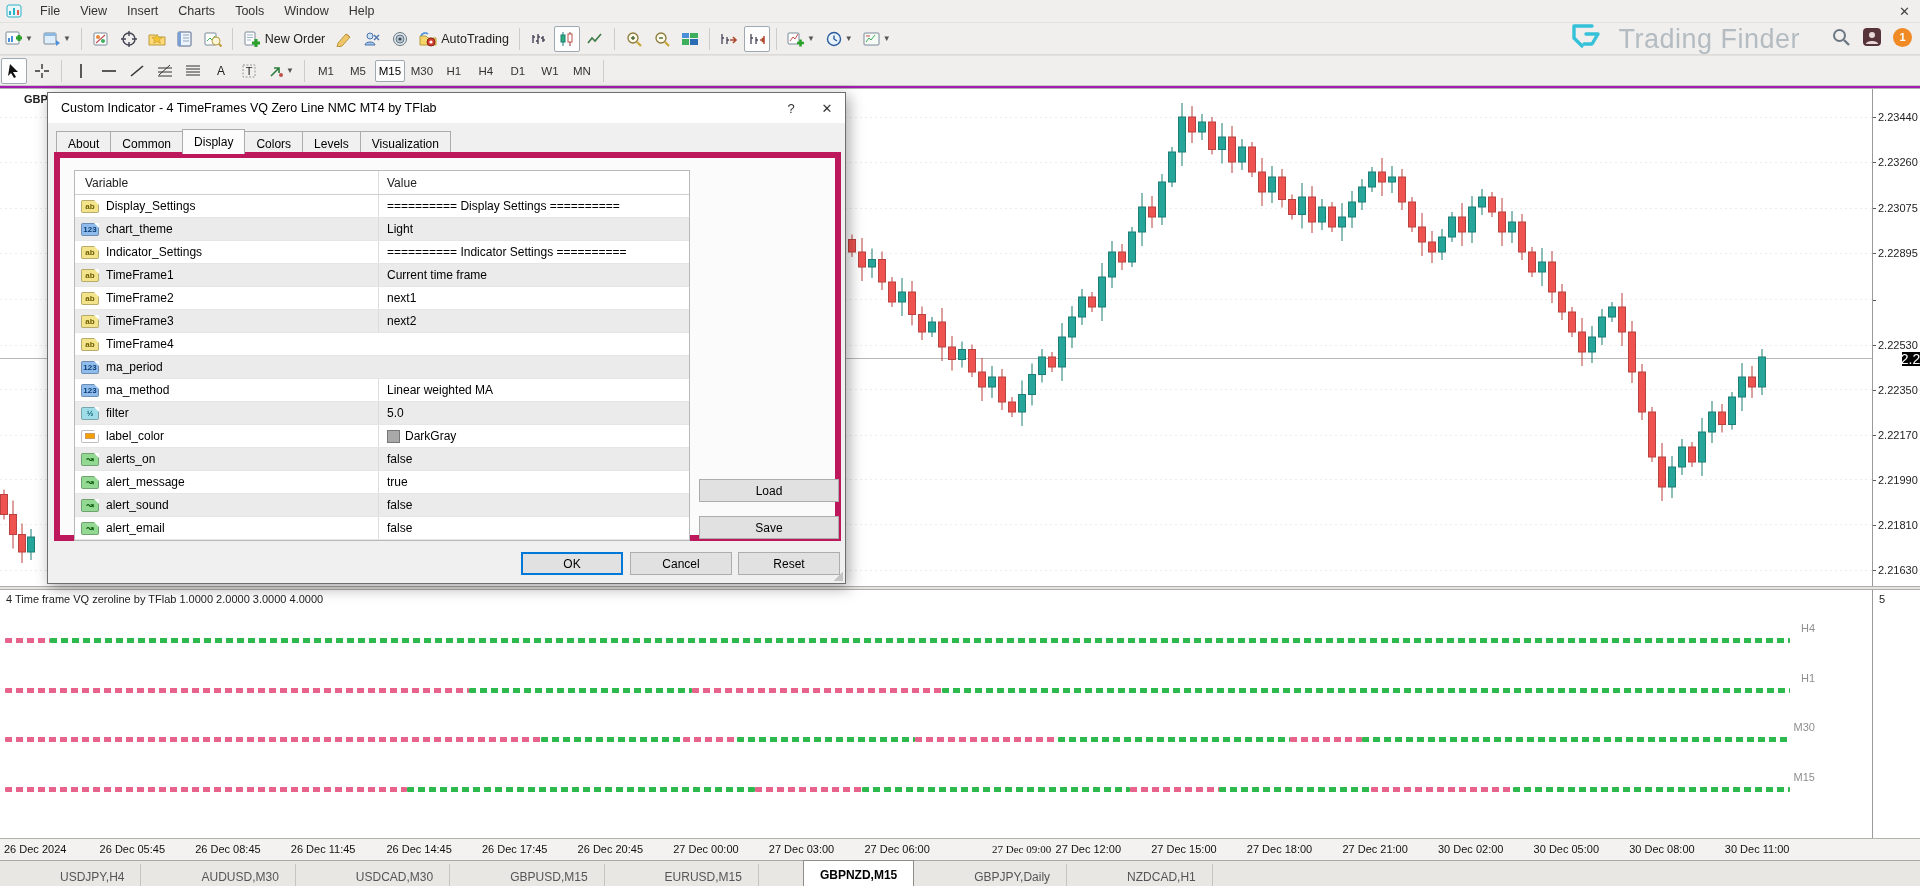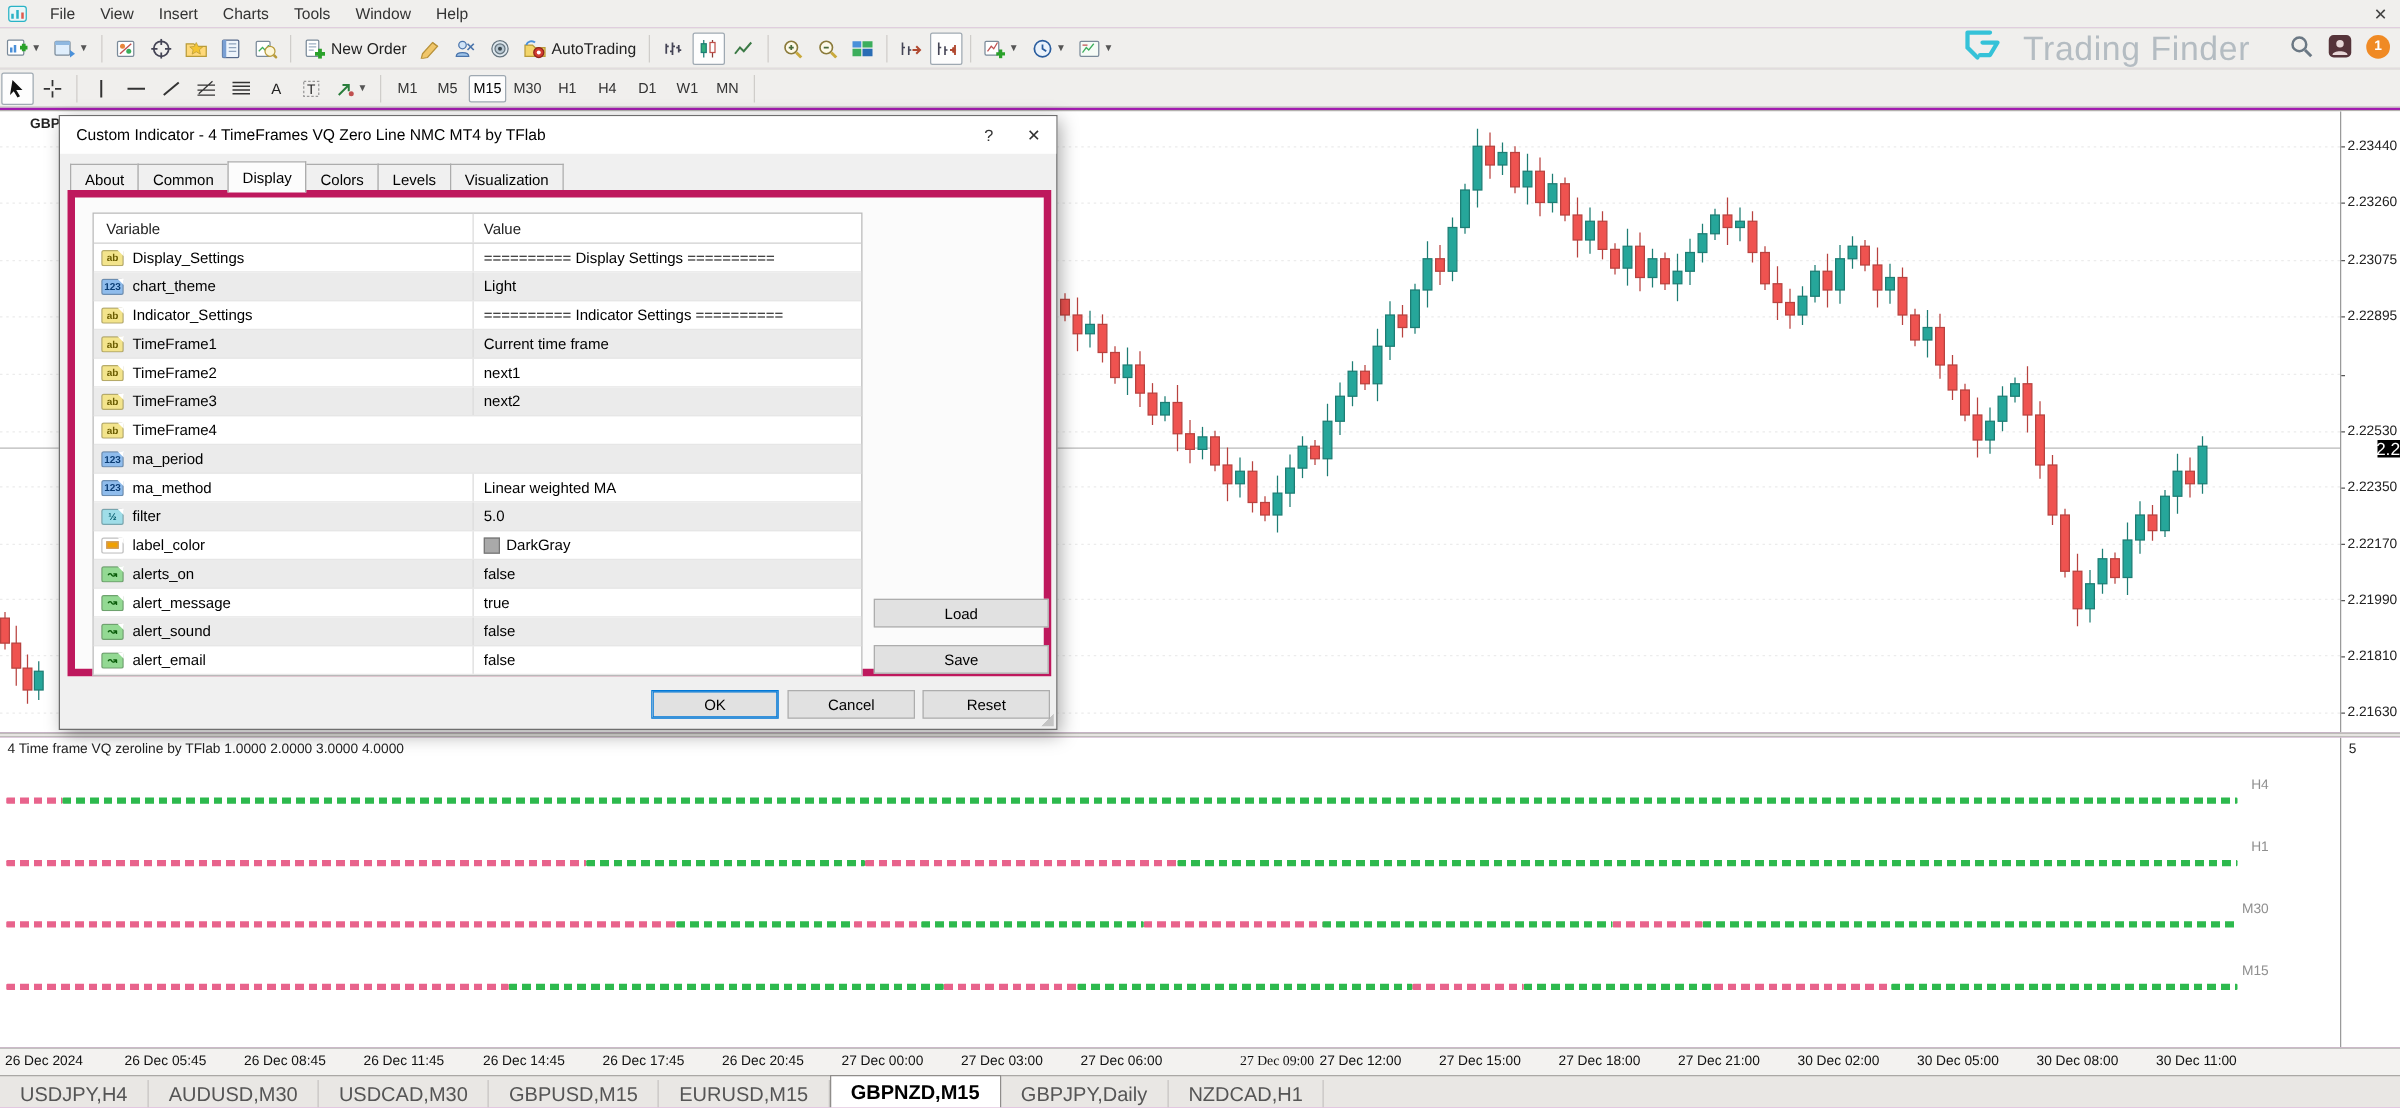--- a/index.html
+++ b/index.html
@@ -62,22 +62,22 @@
   .indi-row-lbl { position:absolute; right:105px; font-size:11px; color:#8f8f8f; }
 
   
   .time-axis { position:absolute; left:0; top:838px; width:1920px; height:22px; background:#f3f2f0;
                border-top:1px solid #b3b1ae; }
   .time-lbl { position:absolute; top:4px; font-size:11px; color:#111; white-space:nowrap; }
 
   
   .tab-bar { position:absolute; left:0; top:860px; width:1920px; height:26px; background:#e9e7e4;
              border-top:1px solid #aaa8a5; display:flex; align-items:flex-end; }
-  .chart-tab { height:22px; padding:3px 16px 0 16px; font-size:16px; color:#555;
-               border-right:1px solid #c6c4c1; display:flex; align-items:center; }
+  .chart-tab { height:22px; padding:3px 16px 0 16px; font-size:12px; color:#555;
+               border-right:1px solid #c6c4c1; display:flex; align-items:center;margin-left:44px; }
   .chart-tab.active { background:#fff; color:#000; height:26px; border:1px solid #8f8d8a; border-bottom:none;
                       margin-top:-4px; font-weight:bold; }
 
   
   .dialog { position:absolute; left:47px; top:92px; width:799px; height:492px; background:#f0f0f0;
             border:1px solid #6e6e6e; box-shadow:3px 4px 14px rgba(0,0,0,.35); }
   .dlg-titlebar { height:30px; background:#ffffff; display:flex; align-items:center; }
   .dlg-title { font-size:12.5px; color:#000; margin-left:13px; flex:1; }
   .dlg-sysbtn { width:36px; height:30px; display:flex; align-items:center; justify-content:center;
                 font-size:13px; color:#333; }

